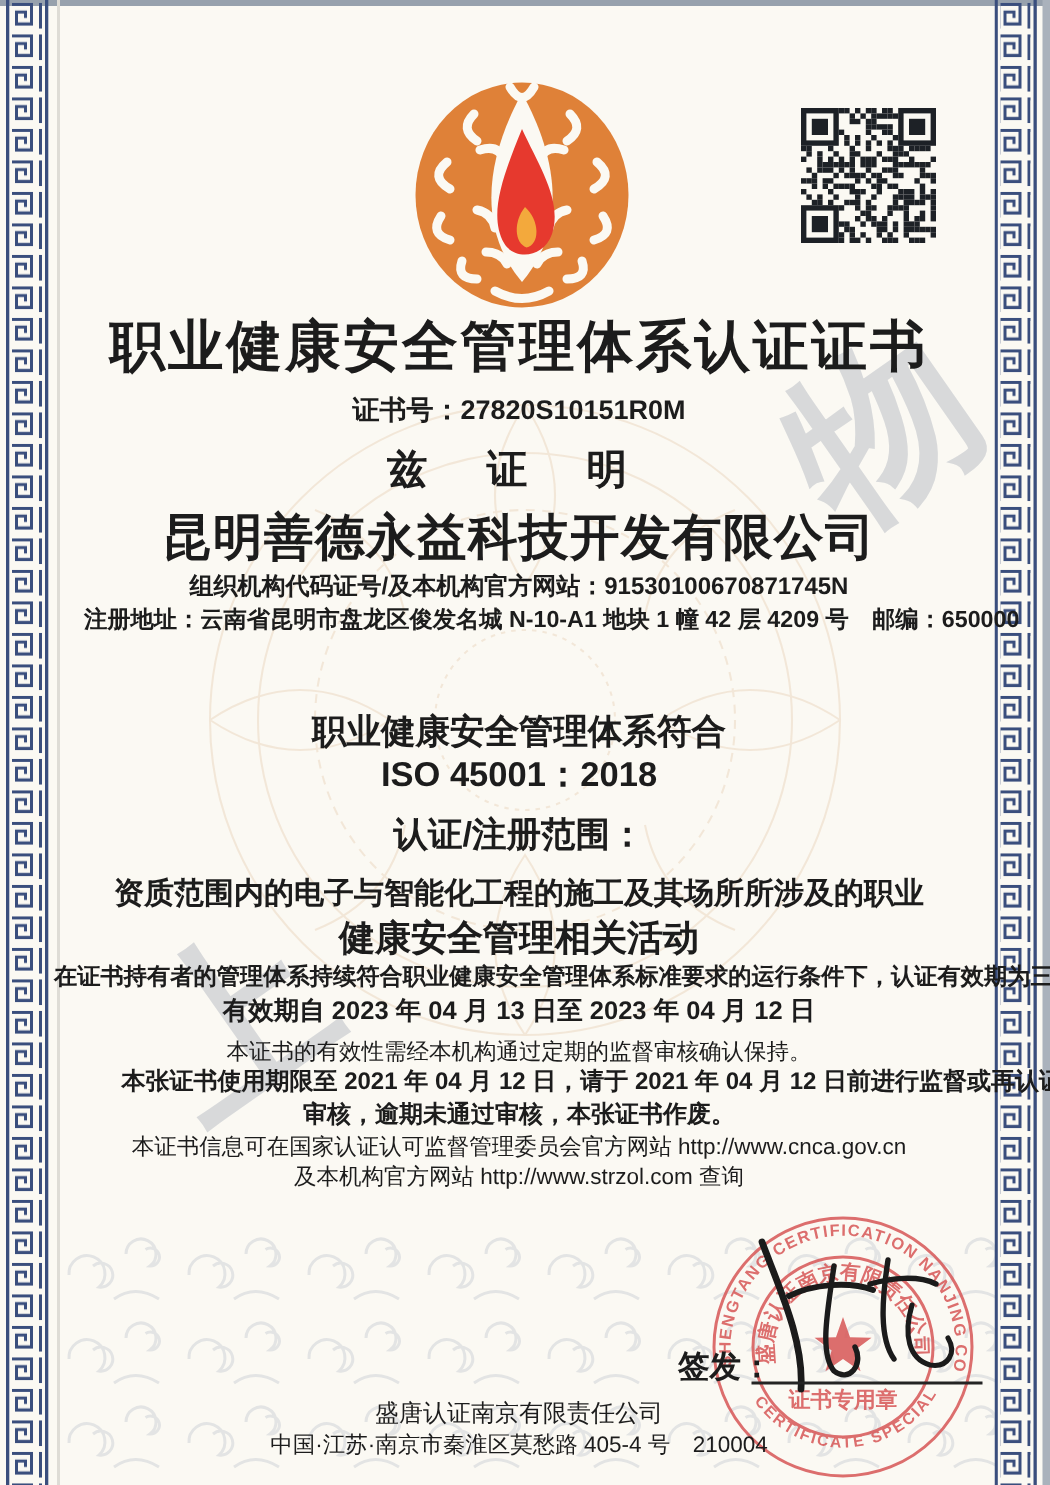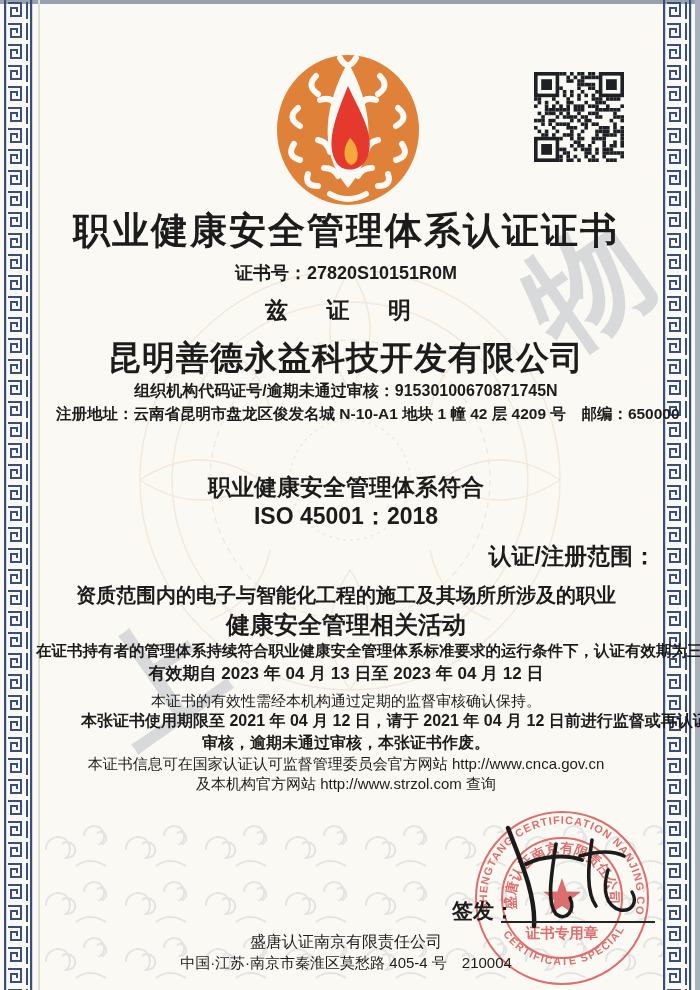--- a/index.html
+++ b/index.html
@@ -13,28 +13,28 @@
   .edge-right{position:absolute;right:0;top:0;width:5px;height:990px;background:#aab2bc;}
   .fold-line{position:absolute;left:38px;top:0;width:2px;height:990px;background:#dedcd6;}
   .border-strip{position:absolute;top:0;height:990px;width:30px;}
   .border-strip.left{left:4px;}
   .border-strip.right{right:7px;}
 
   .txt{position:absolute;left:36px;width:620px;text-align:center;white-space:nowrap;}
 
   .title{top:206px;font-size:37px;font-weight:bold;letter-spacing:2px;}
   .certno{top:261px;font-size:18px;font-weight:bold;}
-  .certify{top:295px;font-size:23px;font-weight:bold;letter-spacing:16px;}
+  .certify{top:295px;font-size:27px;font-weight:bold;letter-spacing:16px;}
   .company{top:336px;font-size:33px;font-weight:bold;letter-spacing:1px;}
   .orgcode{top:381px;font-size:16px;font-weight:bold;}
   .addr{top:405px;font-size:15.5px;font-weight:bold;line-height:18px;text-align:center;}
   .addr .row{white-space:nowrap;padding-left:20px;}
   .std1{top:472px;font-size:23px;font-weight:bold;}
   .std2{top:501px;font-size:23px;font-weight:bold;}
-  .scopehead{top:541px;font-size:23px;font-weight:bold;text-align:right;}
+  .scopehead{top:541px;font-size:23px;font-weight:bold;}
   .scope1{top:582px;font-size:20px;font-weight:bold;}
   .scope2{top:609px;font-size:24px;font-weight:bold;}
   .valnote{top:641px;font-size:15.5px;font-weight:bold;left:36px;width:630px;}
   .valperiod{top:662px;font-size:17px;font-weight:bold;}
   .maintain{top:692px;font-size:15px;}
   .usage1{top:711px;font-size:16px;font-weight:bold;padding-left:45px;}
   .usage2{top:733px;font-size:16px;font-weight:bold;}
   .info1{top:755px;font-size:15px;}
   .info2{top:775px;font-size:15px;}
   .signlabel{position:absolute;left:452px;top:897px;font-size:21px;font-weight:bold;}
@@ -374,21 +374,21 @@
     <rect x="72" y="7.2" width="10.8" height="10.8" fill="#1d2126"></rect>
     <rect x="0" y="64.8" width="25.2" height="25.2" fill="#1d2126"></rect>
     <rect x="3.6" y="68.4" width="18" height="18" fill="#fbf9f3"></rect>
     <rect x="7.2" y="72" width="10.8" height="10.8" fill="#1d2126"></rect>
   </svg>
 
 <div class="txt title">职业健康安全管理体系认证证书</div>
 <div class="txt certno"><span>证书号：</span><span>27820S10151R0M</span></div>
 <div class="txt certify">兹 证 明</div>
 <div class="txt company">昆明善德永益科技开发有限公司</div>
-<div class="txt orgcode">组织机构代码证号/逾期未通过审核：91530100670871745N</div>
+<div class="txt orgcode">组织机构代码证号/及本机构官方网站：91530100670871745N</div>
 
 <div class="txt addr">
   <div class="row"><span>注册地址：</span><span>云南省昆明市盘龙区俊发名城 N-10-A1 地块 1 幢 42 层 4209 号</span>　<span>邮编：650000</span></div>
 </div>
 
 <div class="txt std1">职业健康安全管理体系符合</div>
 <div class="txt std2">ISO 45001：2018</div>
 <div class="txt scopehead">认证/注册范围：</div>
 <div class="txt scope1">资质范围内的电子与智能化工程的施工及其场所所涉及的职业</div>
 <div class="txt scope2">健康安全管理相关活动</div>

